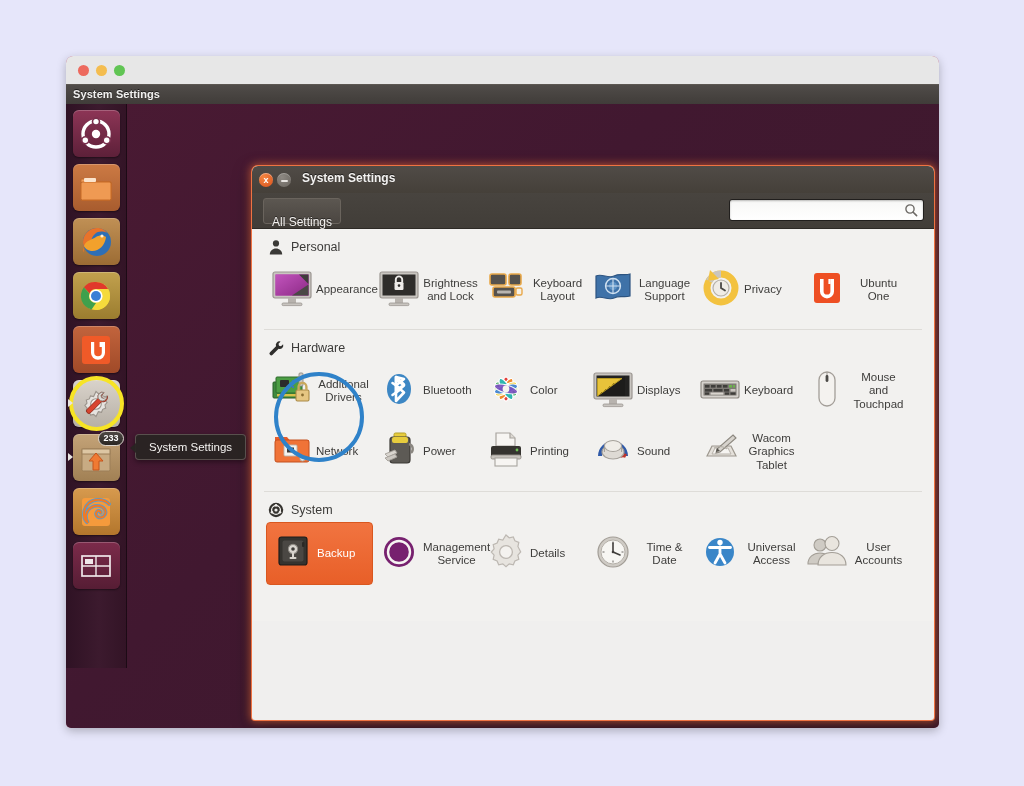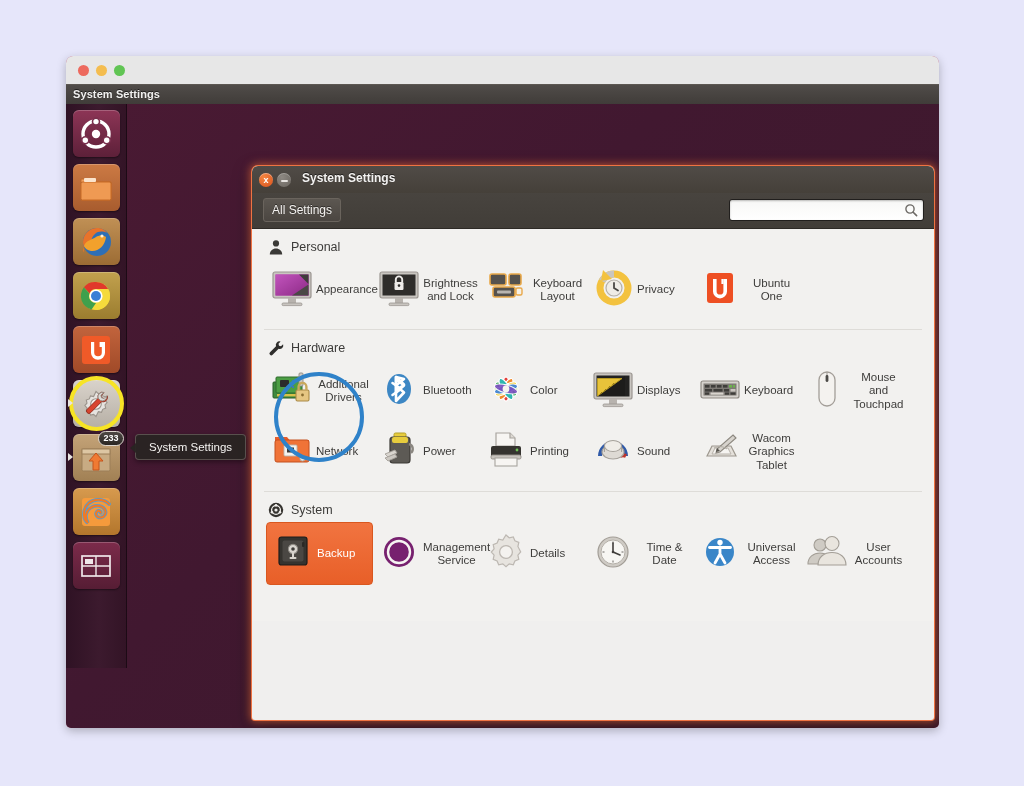--- a/index.html
+++ b/index.html
@@ -252,21 +252,21 @@
   #settings-toolbar {
     height: 36px;
     background: linear-gradient(to bottom, #48443f 0%, #413d38 100%);
     border-bottom: 1px solid #2d2a26;
     position: relative;
   }
   #all-settings-btn {
     position: absolute;
     left: 11px; top: 5px;
     height: 24px;
-    padding: 0 8px;
+    padding: 12px 8px;
     background: linear-gradient(to bottom, #5c5751 0%, #4b4641 100%);
     border: 1px solid #6a645d;
     border-radius: 3px;
     color: #f4f2f0;
     font-size: 12px;
     line-height: 22px;
     cursor: pointer;
     text-shadow: 0 -1px 0 rgba(0,0,0,0.5);
   }
   #search-box {
@@ -587,20 +587,32 @@
                   <rect x="27" y="10" width="12" height="11" rx="2" fill="#55524e" stroke="#e8a84a" stroke-width="1.6"></rect>
                   <rect x="34" y="24" width="6" height="7" rx="1.5" fill="#f6f1e7" stroke="#e8a84a" stroke-width="1.4"></rect>
                   <rect x="11" y="23" width="22" height="10" rx="2" fill="#55524e" stroke="#e8a84a" stroke-width="1.6"></rect>
                   <rect x="15" y="26.5" width="14" height="3" rx="1" fill="#b9b5b0"></rect>
                 </svg>
               </span>
               <span class="cap">Keyboard
 Layout</span>
             </div>
 
+            <div class="tile-item">
+              <span class="ico">
+                <svg viewBox="0 0 48 48" width="48" height="48">
+                  <path d="M7 12c6-3 12 3 18 0s10 0 16-2v22c-6 2-10-1-16 2s-12-3-18 0z" fill="#3f72a8" stroke="#2d5480" stroke-width="1.2"></path>
+                  <circle cx="24" cy="22" r="7.4" fill="none" stroke="#cfe0f0" stroke-width="1.5"></circle>
+                  <circle cx="24" cy="22" r="4" fill="#5e93c6"></circle>
+                  <path d="M17 22h14M24 15v14" stroke="#cfe0f0" stroke-width="1.1"></path>
+                </svg>
+              </span>
+              <span class="cap">Language
+Support</span>
+            </div>
 
             <div class="tile-item">
               <span class="ico">
                 <svg viewBox="0 0 48 48" width="48" height="48">
                   <circle cx="25" cy="24" r="14" fill="none" stroke="#f3c23f" stroke-width="7"></circle>
                   <path d="M25 10a14 14 0 0 0-12 7" fill="none" stroke="#c9c5bf" stroke-width="7"></path>
                   <path d="M14 6l-2 11 11-2z" fill="#f3c23f"></path>
                   <circle cx="25" cy="24" r="8" fill="#efece6" stroke="#b5b0a8" stroke-width="1.2"></circle>
                   <path d="M25 19v5l4 2.5" stroke="#4a4845" stroke-width="1.8" fill="none" stroke-linecap="round"></path>
                 </svg>

